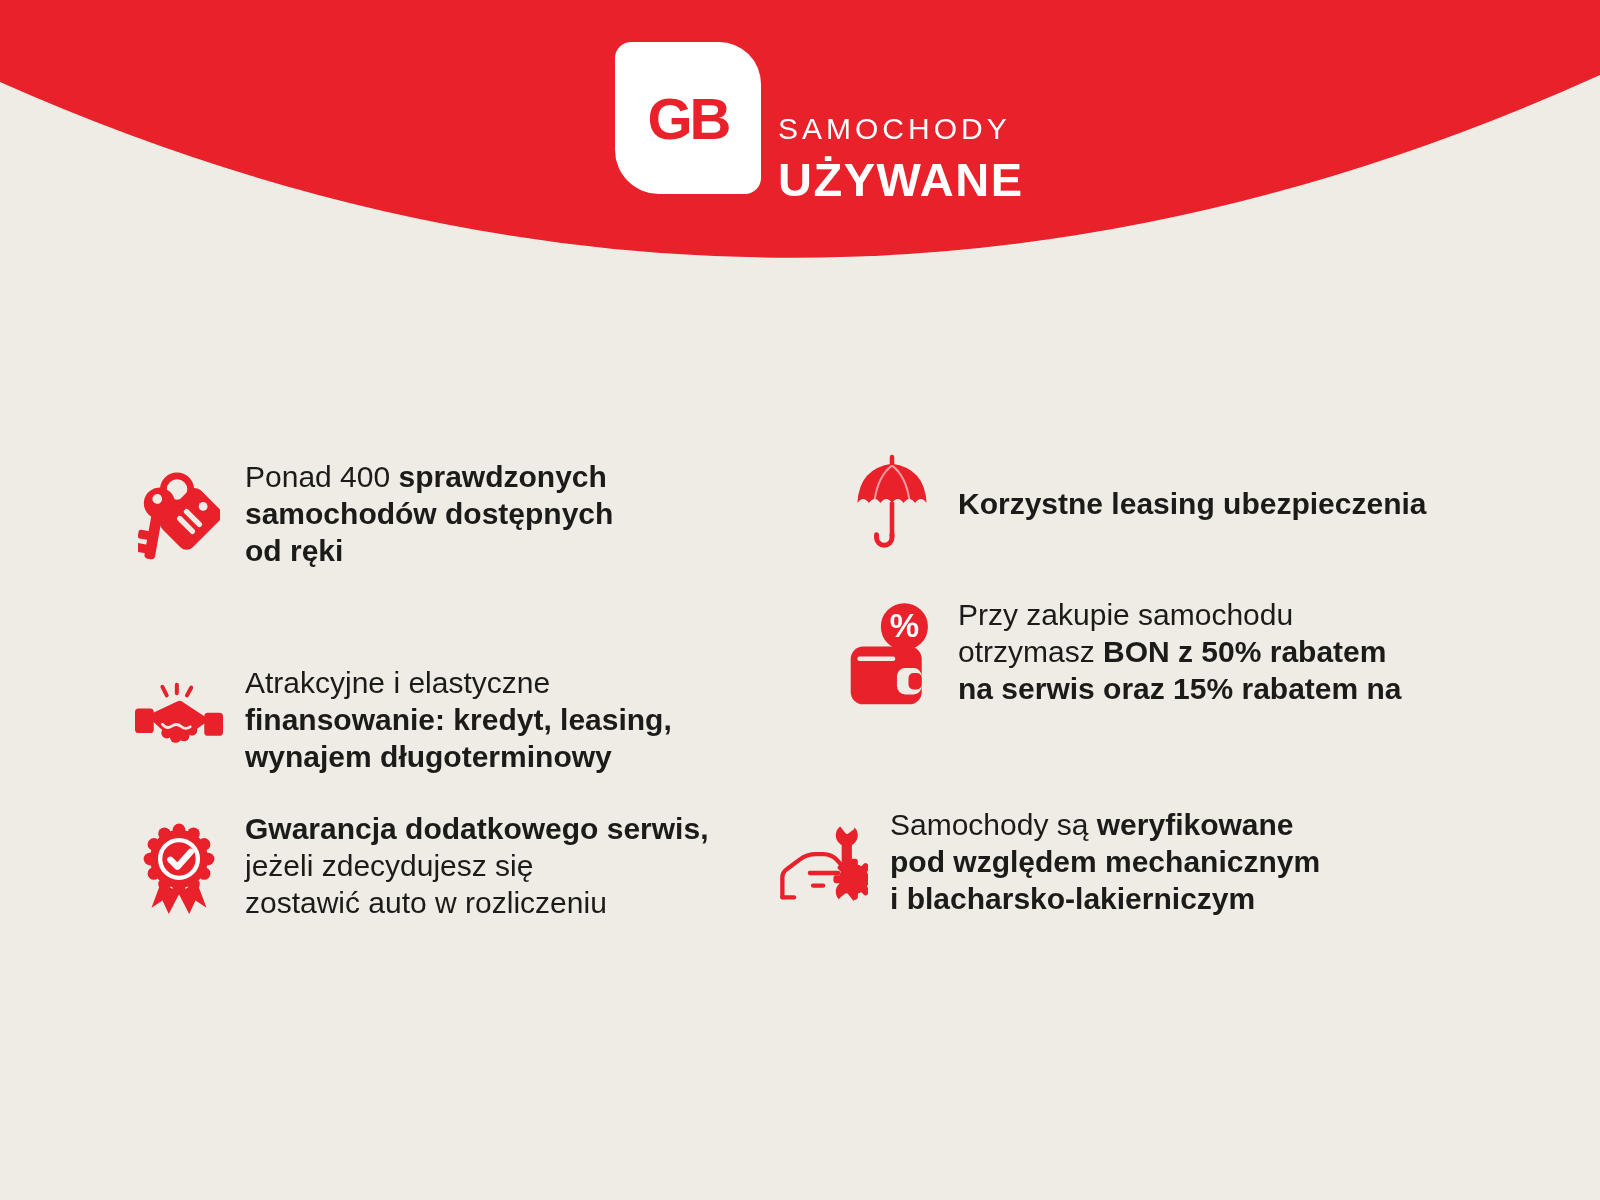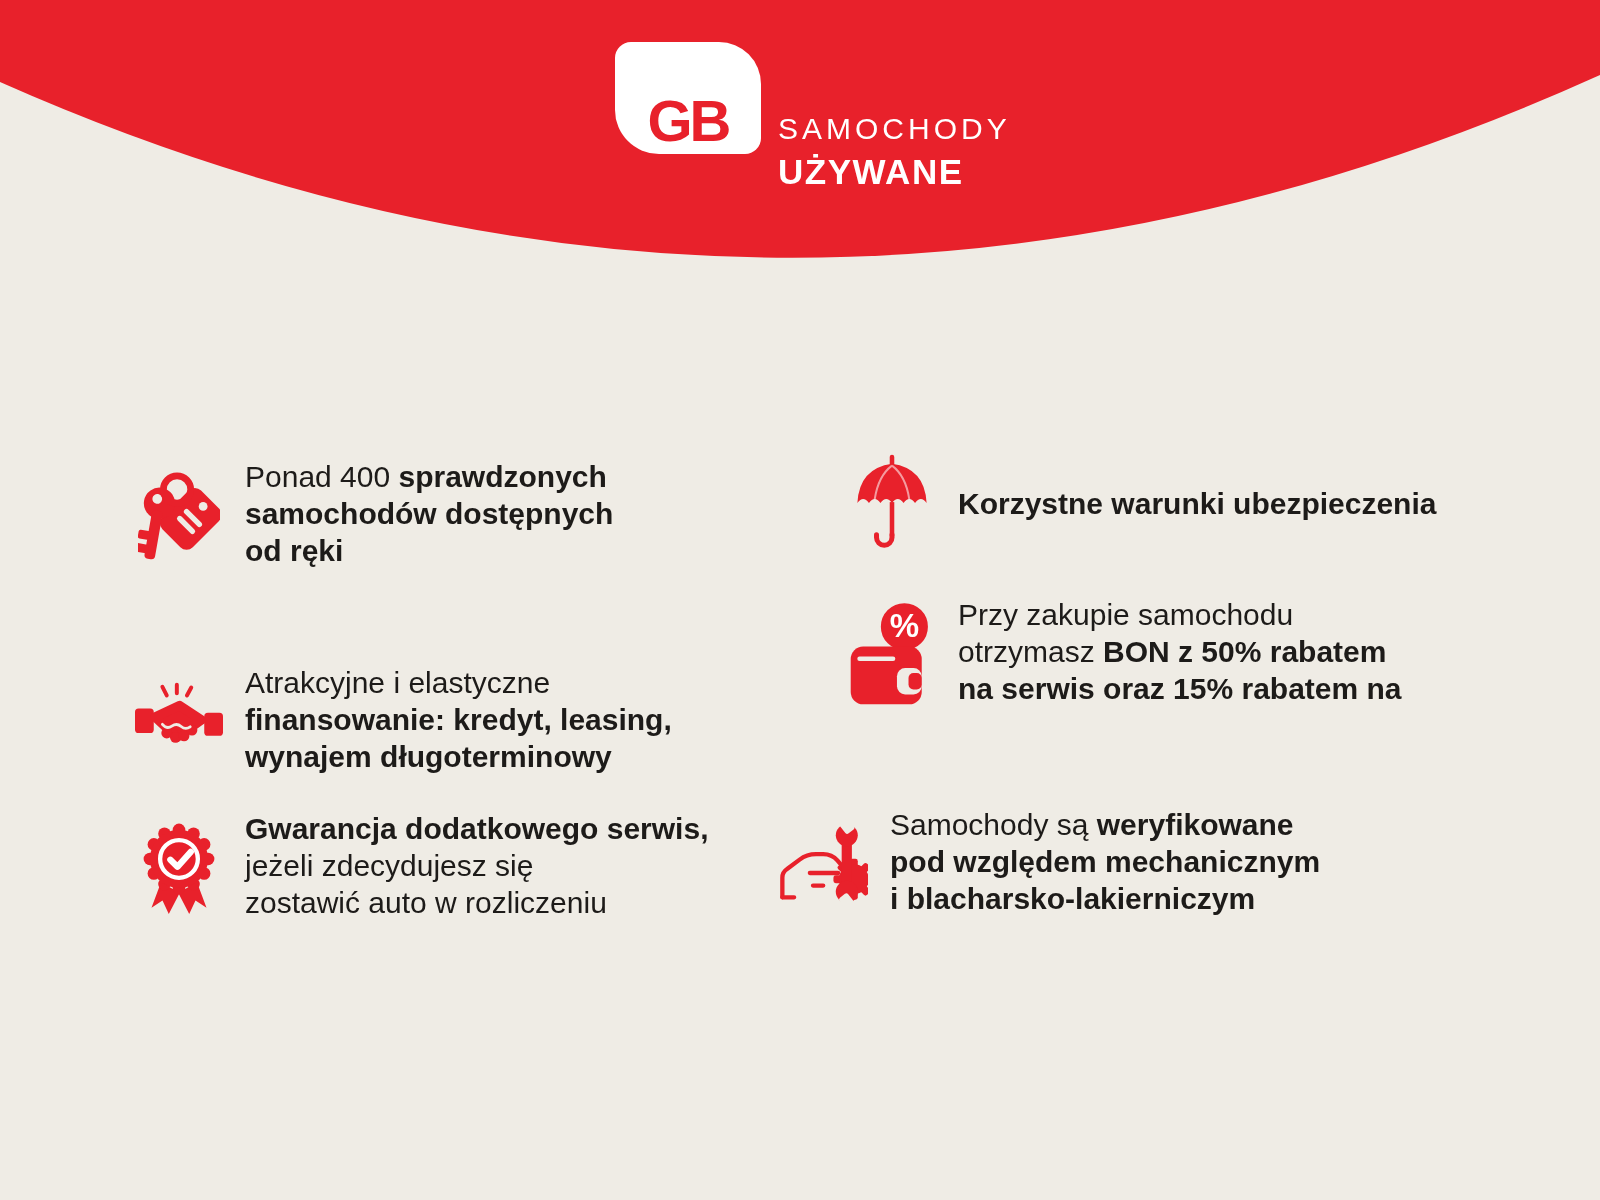--- a/index.html
+++ b/index.html
@@ -11,31 +11,31 @@
   }
   html,body{margin:0;padding:0;}
   body{
     width:1600px;height:1200px;
     background:var(--bg);
     font-family:"Liberation Sans","DejaVu Sans",sans-serif;
     position:relative;overflow:hidden;
   }
   .header-curve{position:absolute;top:0;left:0;display:block;}
   .logo-box{
-    position:absolute;left:615px;top:42px;width:146px;height:112px;
+    position:absolute;left:615px;top:42px;width:146px;height:152px;
     background:var(--white);
     border-radius:16px 42px 16px 44px;
-    display:flex;align-items:flex-end;justify-content:center;
+    display:flex;align-items:center;justify-content:center;
   }
   .logo-text{
     color:var(--red);font-size:58px;font-weight:700;letter-spacing:-3px;
   }
   .brand{position:absolute;left:778px;top:80px;color:var(--white);}
   .brand-l1{font-size:30px;font-weight:400;letter-spacing:4px;margin-top:32px;}
-  .brand-l2{font-size:35px;font-weight:700;letter-spacing:1.5px;margin-top:6px;}
+  .brand-l2{font-size:47px;font-weight:700;letter-spacing:1.5px;margin-top:6px;}
 
   .feature{position:absolute;display:flex;align-items:center;}
   .ficon{width:88px;flex-shrink:0;display:flex;align-items:center;justify-content:center;}
   .ftext{
     margin-left:22px;font-size:30px;line-height:37px;
     color:var(--text);font-weight:400;
   }
   .ftext .b{font-weight:700;}
   .fline{white-space:nowrap;}
 
@@ -155,21 +155,21 @@
       <rect class="fill" x="45.5" y="3" width="5" height="14" rx="2.5"></rect>
       <path class="fill" d="M10,56 Q12,18 48,13 Q84,18 86,56
         Q79.7,47 73.3,56 Q67,47 60.7,56 Q54.3,47 48,56
         Q41.7,47 35.3,56 Q29,47 22.7,56 Q16.3,47 10,56 Z"></path>
       <path class="seam" d="M29,52 Q33,26 48,15 M67,52 Q63,26 48,15" stroke-width="2.2"></path>
       <rect class="fill" x="45.5" y="55" width="5" height="37"></rect>
       <path class="outline" d="M48,91 v3 a8.5,8.5 0 0 1 -17,0 v-3" stroke-width="5.5"></path>
     </svg>
   </div>
   <div class="ftext">
-      <div class="fline"><span class="b">Korzystne warunki ubezpieczenia</span></div>
+      <div class="fline"><span class="b">Korzystne leasing ubezpieczenia</span></div>
     </div>
 </div>
 
 <div class="feature" id="f5">
   <div class="ficon">
     <svg width="86" height="109" viewBox="0 0 104 132">
       <circle class="fill coin" cx="67" cy="36" r="31"></circle>
       <text x="67" y="49" text-anchor="middle" font-size="40" font-weight="bold" fill="#FFFFFF">%</text>
       <rect class="fill" x="2" y="60" width="86" height="70" rx="15"></rect>
       <rect class="bgfill" x="10" y="72" width="46" height="5.5" rx="2.7"></rect>

